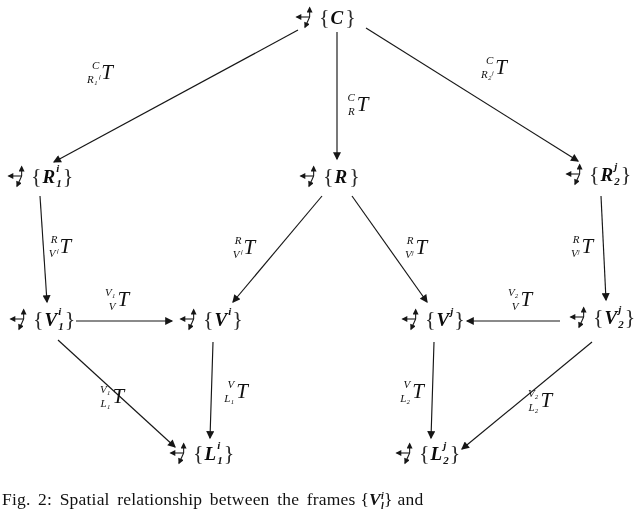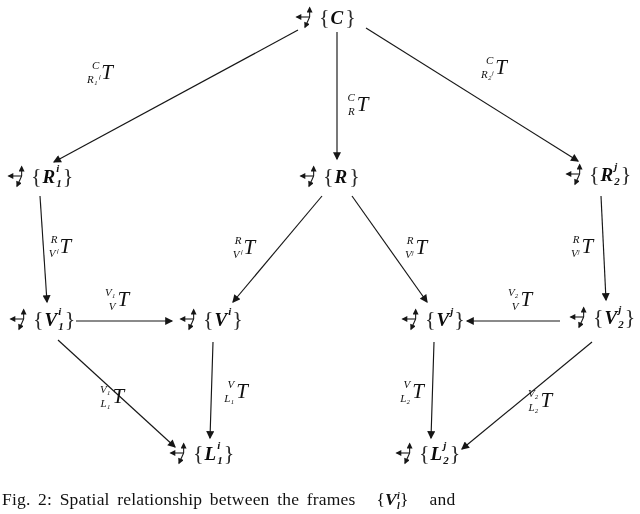--- a/index.html
+++ b/index.html
@@ -17,21 +17,21 @@
   .scripts { display:inline-flex; flex-direction:column; justify-content:space-between;
              height:26px; font-size:11px; font-weight:700; line-height:1; margin-right:1px; }
   .scripts span { display:block; min-height:11px; }
 
   .tlabel { position:absolute; transform:translate(-50%,-50%); display:flex; align-items:center; gap:2px; }
   .pre { display:flex; flex-direction:column; align-items:flex-end; justify-content:space-between;
          font-size:11px; font-style:italic; line-height:1.1; height:26px; }
   .T { font-size:21px; font-style:italic; line-height:1; }
 
   #caption { position:absolute; left:2px; top:489px; width:636px; font-size:17.5px;
-             letter-spacing:.2px; display:flex; align-items:baseline; gap:21px; white-space:nowrap;
+             letter-spacing:.2px; display:flex; align-items:baseline; gap:5px; white-space:nowrap;
              word-spacing:3px; }
   .cap-frame { display:inline-flex; align-items:center; }
   .cap-main { font-style:italic; font-weight:700; }
   .cap-scripts { display:inline-flex; flex-direction:column; justify-content:space-between;
                  height:18px; font-size:10px; font-style:italic; font-weight:700; line-height:1; }
 </style>
 </head>
 <body>
 
 <div id="canvas">

